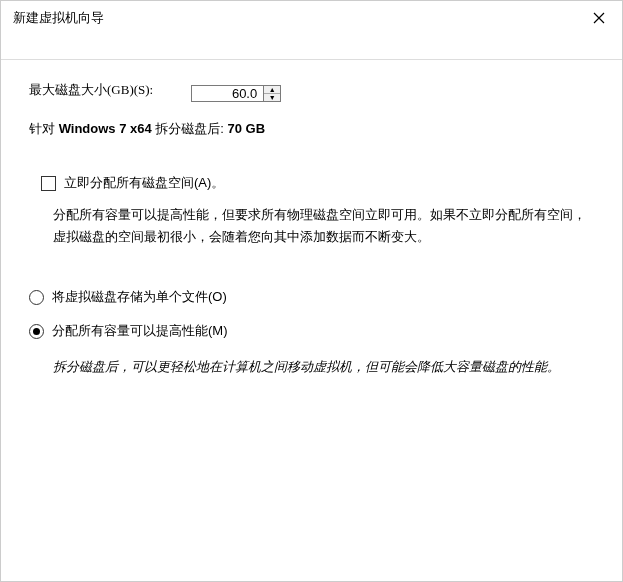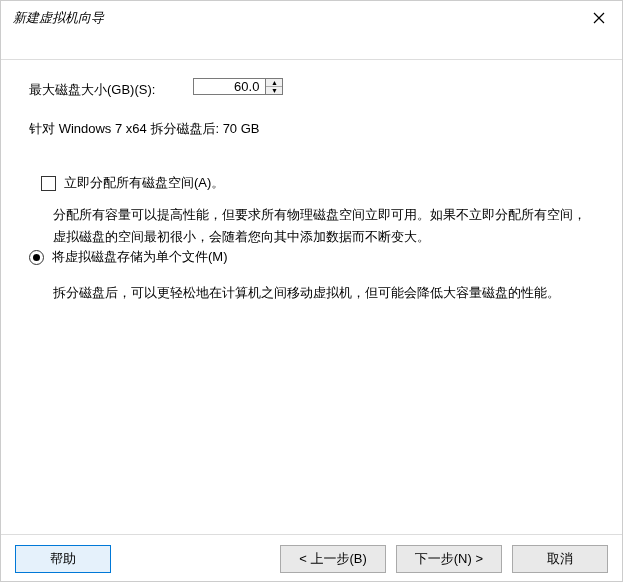--- a/index.html
+++ b/index.html
@@ -13,21 +13,20 @@
       overflow: hidden;
       border: 1px solid #ccc;
     }
     .titlebar {
       display: flex;
       align-items: center;
       justify-content: space-between;
       height: 34px;
       padding: 0 0 0 12px;
       border-bottom: 1px solid transparent;
-      font-style: italic;
     }
     .close-btn {
       width: 46px;
       height: 34px;
       display: flex;
       align-items: center;
       justify-content: center;
       font-size: 15px;
       font-family: Arial, sans-serif;
     }
@@ -40,24 +39,24 @@
     .divider { border: none; border-top: 1px solid #ddd; margin: 0; }
     .content {
       padding: 18px 28px 0 28px;
     }
     .row-max {
       display: flex;
       align-items: center;
       gap: 38px;
       margin-bottom: 18px;
     }
-    .row-max label { font-size: 13px; }
+    .row-max label { font-size: 13px; font-family: Liberation Serif, serif; }
     .spinner {
       display: flex;
-      align-items: flex-start;
+      align-items: flex-end;
       height: 24px;
     }
     .spinner input {
       width: 72px;
       text-align: right;
       padding-right: 6px;
       font-size: 13px;
       border: 1px solid #7a7a7a;
       border-right: none;
       outline: none;
@@ -73,39 +72,40 @@
       display: flex;
       align-items: center;
       justify-content: center;
       font-size: 7px;
       line-height: 1;
       background: #f0f0f0;
       border-bottom: 1px solid #aaa;
     }
     .spinner-buttons div:last-child { border-bottom: none; }
     .recommend-row { font-size: 13px; margin-bottom: 36px; }
-    .recommend-row .bold { font-weight: 400; }
+    .recommend-row .bold { font-weight: 700; }
     .checkbox-row {
       display: flex;
       align-items: center;
       gap: 8px;
       margin-bottom: 12px;
       padding-left: 12px;
     }
     .checkbox {
       width: 15px;
       height: 15px;
       border: 1px solid #333;
       display: inline-block;
       flex-shrink: 0;
     }
     .desc-text {
       font-size: 13px;
       line-height: 1.7;
       margin-left: 24px;
+      margin-bottom: 40px;
     }
     .radio-row {
       display: flex;
       align-items: center;
       gap: 8px;
       margin-bottom: 16px;
     }
     .radio {
       width: 15px;
       height: 15px;
@@ -120,20 +120,21 @@
       content: "";
       width: 7px;
       height: 7px;
       background: #000;
       border-radius: 50%;
     }
     .radio-desc {
       font-size: 13px;
       line-height: 1.7;
       margin-left: 24px;
+      font-style: italic;
     }
     .footer {
       position: absolute;
       bottom: 0;
       left: 0;
       right: 0;
       border-top: 1px solid #ddd;
       padding: 10px 14px;
       display: flex;
       align-items: center;
@@ -193,32 +194,27 @@
     <div class="recommend-row">
       <span>针对 </span><span class="bold">Windows 7 x64</span><span> 拆分磁盘后: </span><span class="bold">70 GB</span>
     </div>
 
     <div class="checkbox-row">
       <span class="checkbox"></span>
       <span>立即分配所有磁盘空间(A)。</span>
     </div>
     <div class="desc-text">分配所有容量可以提高性能，但要求所有物理磁盘空间立即可用。如果不立即分配所有空间，虚拟磁盘的空间最初很小，会随着您向其中添加数据而不断变大。</div>
 
+    <div class="radio-row">
+      <span class="radio"></span>
+      <span>将虚拟磁盘存储为单个文件(O)</span>
+    </div>
 
     <div class="radio-row">
       <span class="radio checked"></span>
-      <span>将虚拟磁盘存储为单个文件(M)</span>
+      <span>分配所有容量可以提高性能(M)</span>
     </div>
     <div class="radio-desc">拆分磁盘后，可以更轻松地在计算机之间移动虚拟机，但可能会降低大容量磁盘的性能。</div>
 
   </div>
 
-  <div class="footer">
-    <button class="btn btn-help">帮助</button>
-    <div class="footer-spacer"></div>
-    <div class="footer-right">
-      <button class="btn">&lt; 上一步(B)</button>
-      <button class="btn">下一步(N) &gt;</button>
-      <button class="btn">取消</button>
-    </div>
-  </div>
 
 </div>
 
 </body></html>

